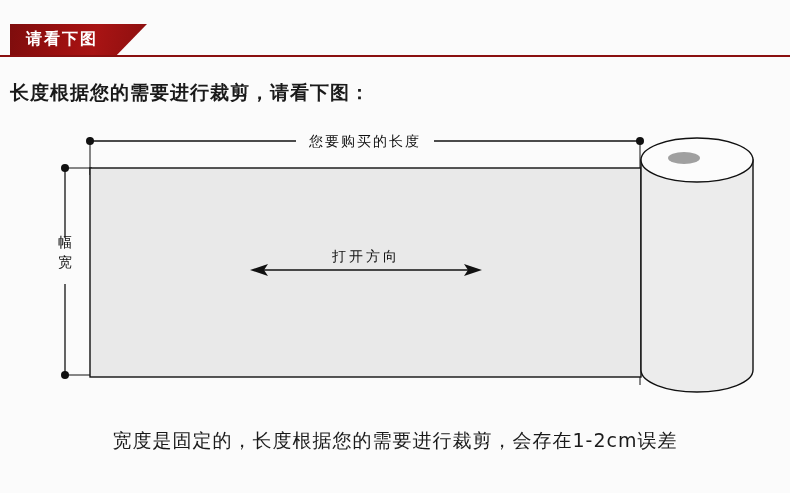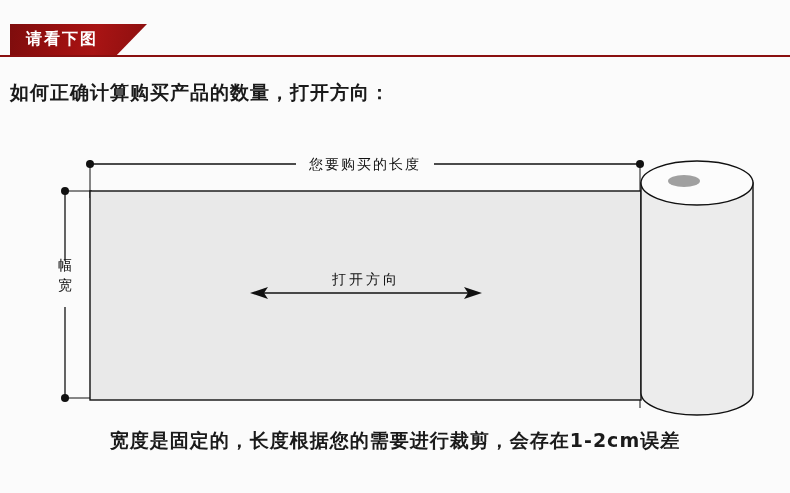--- a/index.html
+++ b/index.html
@@ -70,34 +70,34 @@
     font-weight: bold;
     color: #1a1a1a;
     letter-spacing: 1px;
     white-space: nowrap;
   }
 
   
   .diagram {
     position: absolute;
     left: 0;
-    top: 138px;
+    top: 115px;
     width: 790px;
     height: 285px;
   }
 
   
   .footnote {
     position: absolute;
     left: 0;
     top: 428px;
     width: 790px;
     text-align: center;
     font-size: 19px;
-    font-weight: bold;
+    font-weight: normal;
     color: #1a1a1a;
     letter-spacing: 1px;
     white-space: nowrap;
   }
 
   .svg-label {
     font-family: "DejaVu Sans", "Liberation Sans", sans-serif;
     font-size: 14px;
     fill: #111111;
   }
@@ -111,21 +111,21 @@
 <body>
 
 <div id="page">
 
   <div class="banner-wrap">
     <div class="banner-tab"></div>
     <div class="banner-label">请看下图</div>
     <div class="banner-rule"></div>
   </div>
 
-  <div class="intro">如何正确计算购买产品的数量，打开方向：</div>
+  <div class="intro">长度根据您的需要进行裁剪，请看下图：</div>
 
   <div class="diagram">
     <svg width="790" height="285" viewBox="0 0 790 285" xmlns="http://www.w3.org/2000/svg">
 
       <line x1="90" y1="22" x2="90" y2="60" stroke="#111111" stroke-width="1"></line>
 
       <line x1="640" y1="26" x2="640" y2="270" stroke="#111111" stroke-width="1"></line>
 
       <line x1="90" y1="26" x2="296" y2="26" stroke="#111111" stroke-width="1.3"></line>
       <line x1="434" y1="26" x2="640" y2="26" stroke="#111111" stroke-width="1.3"></line>

